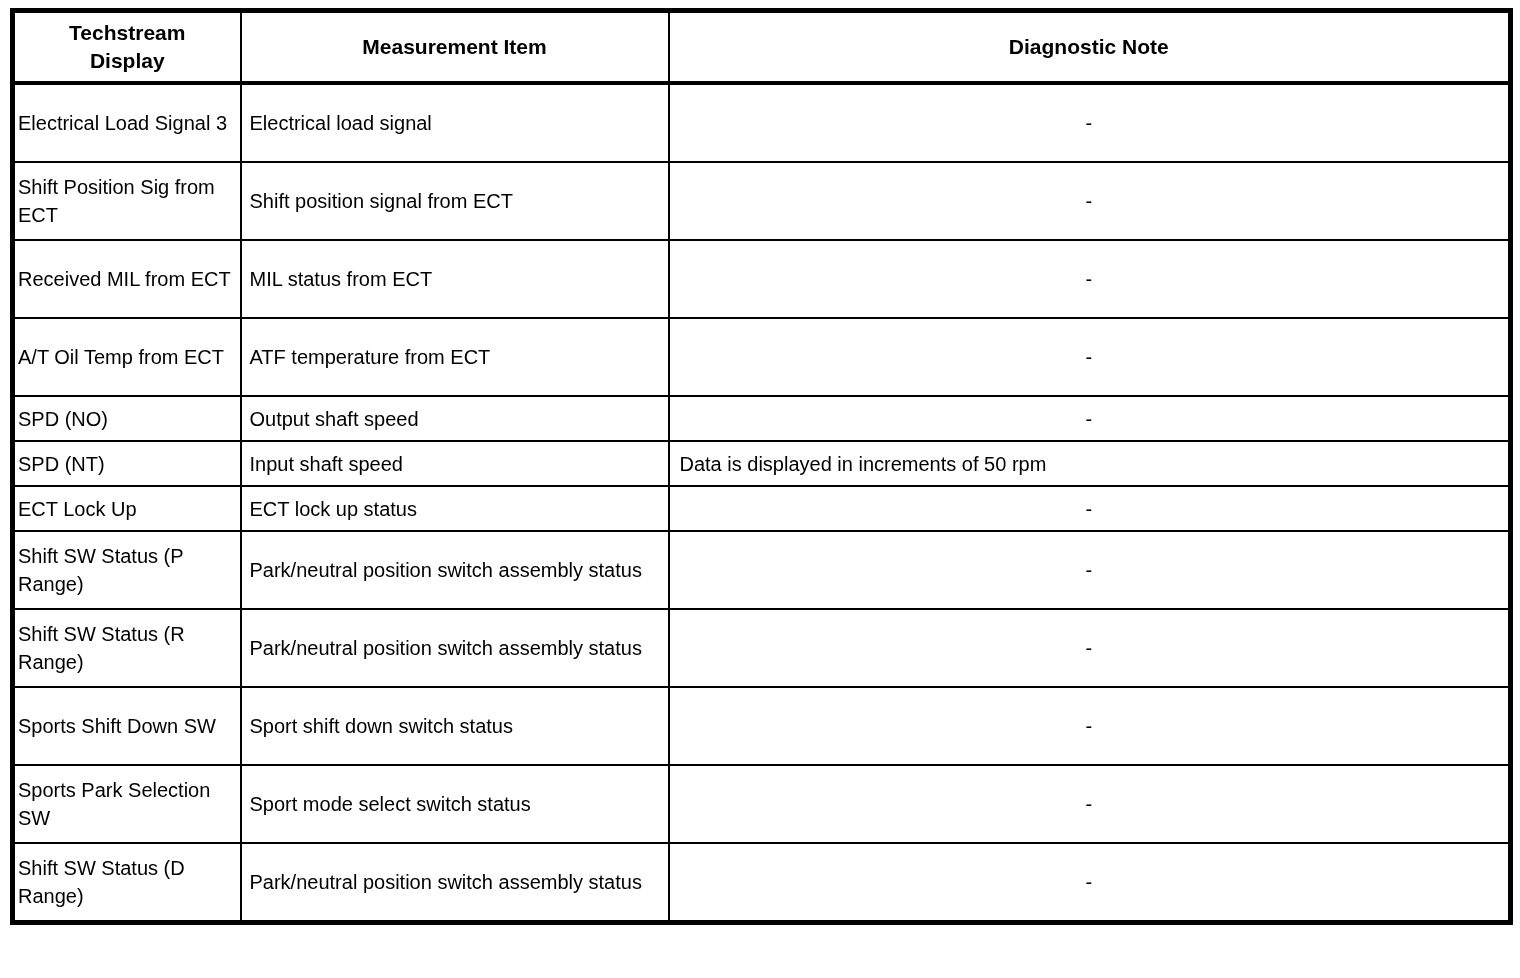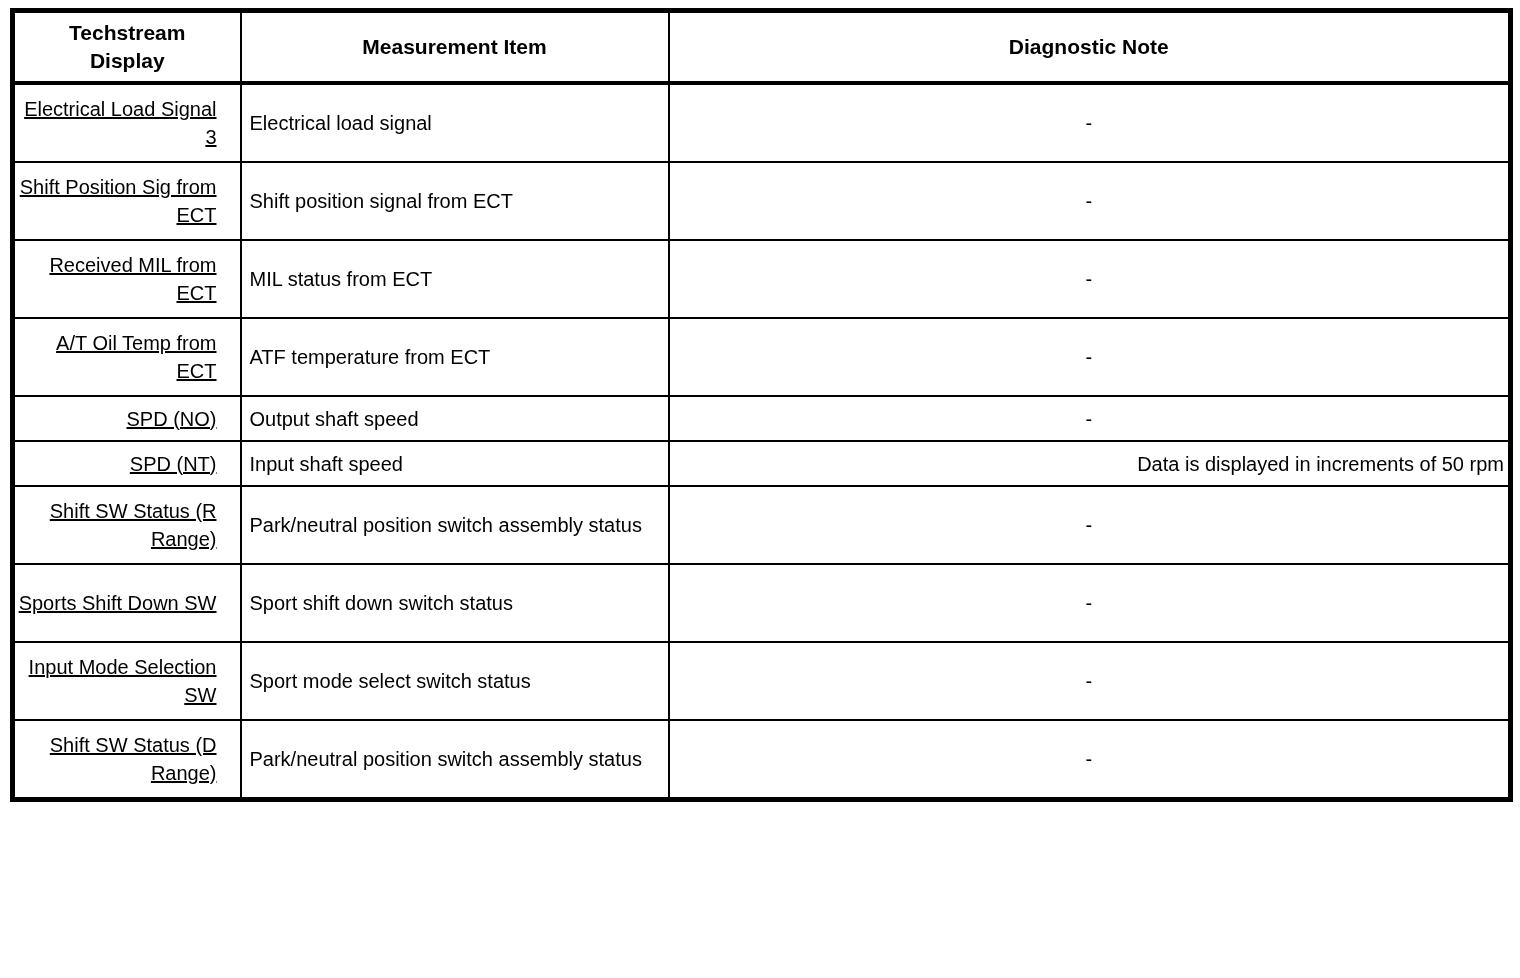--- a/index.html
+++ b/index.html
@@ -40,24 +40,24 @@
     white-space: pre-line;
     line-height: 28px;
   }
   td {
     font-size: 20px;
     line-height: 28px;
     vertical-align: middle;
     padding: 2px 4px;
     overflow: hidden;
   }
-  td.col-display { text-align: right; padding-left: 3px;  padding-right: 23px; text-decoration: underline; }
+  td.col-display { text-align: left; padding-left: 3px;  padding-right: 6px; }
   td.col-item    { text-align: left; padding-left: 8px;  }
   td.col-note    { text-align: center; }
-  td.col-note.note-left { text-align: right; padding-left: 3px; }
+  td.col-note.note-left { text-align: left; padding-left: 10px; }
   tr.row-tall  td { height: 72px; }
   tr.row-short td { height: 39px; }
   tr.header-row th { height: 64px; }
 </style>
 </head>
 <body>
 
 <div class="page">
   <table class="data-table">
     <colgroup>
@@ -97,32 +97,42 @@
       <tr class="row-short">
         <td class="col-display">SPD (NO)</td>
         <td class="col-item">Output shaft speed</td>
         <td class="col-note">-</td>
       </tr>
       <tr class="row-short">
         <td class="col-display">SPD (NT)</td>
         <td class="col-item">Input shaft speed</td>
         <td class="col-note note-left">Data is displayed in increments of 50 rpm</td>
       </tr>
+      <tr class="row-short">
+        <td class="col-display">ECT Lock Up</td>
+        <td class="col-item">ECT lock up status</td>
+        <td class="col-note">-</td>
+      </tr>
+      <tr class="row-tall">
+        <td class="col-display">Shift SW Status (P Range)</td>
+        <td class="col-item">Park/neutral position switch assembly status</td>
+        <td class="col-note">-</td>
+      </tr>
       <tr class="row-tall">
         <td class="col-display">Shift SW Status (R Range)</td>
         <td class="col-item">Park/neutral position switch assembly status</td>
         <td class="col-note">-</td>
       </tr>
       <tr class="row-tall">
         <td class="col-display">Sports Shift Down SW</td>
         <td class="col-item">Sport shift down switch status</td>
         <td class="col-note">-</td>
       </tr>
       <tr class="row-tall">
-        <td class="col-display">Input Mode Selection SW</td>
+        <td class="col-display">Sports Park Selection SW</td>
         <td class="col-item">Sport mode select switch status</td>
         <td class="col-note">-</td>
       </tr>
       <tr class="row-tall">
         <td class="col-display">Shift SW Status (D Range)</td>
         <td class="col-item">Park/neutral position switch assembly status</td>
         <td class="col-note">-</td>
       </tr>
     </tbody>
   </table>

